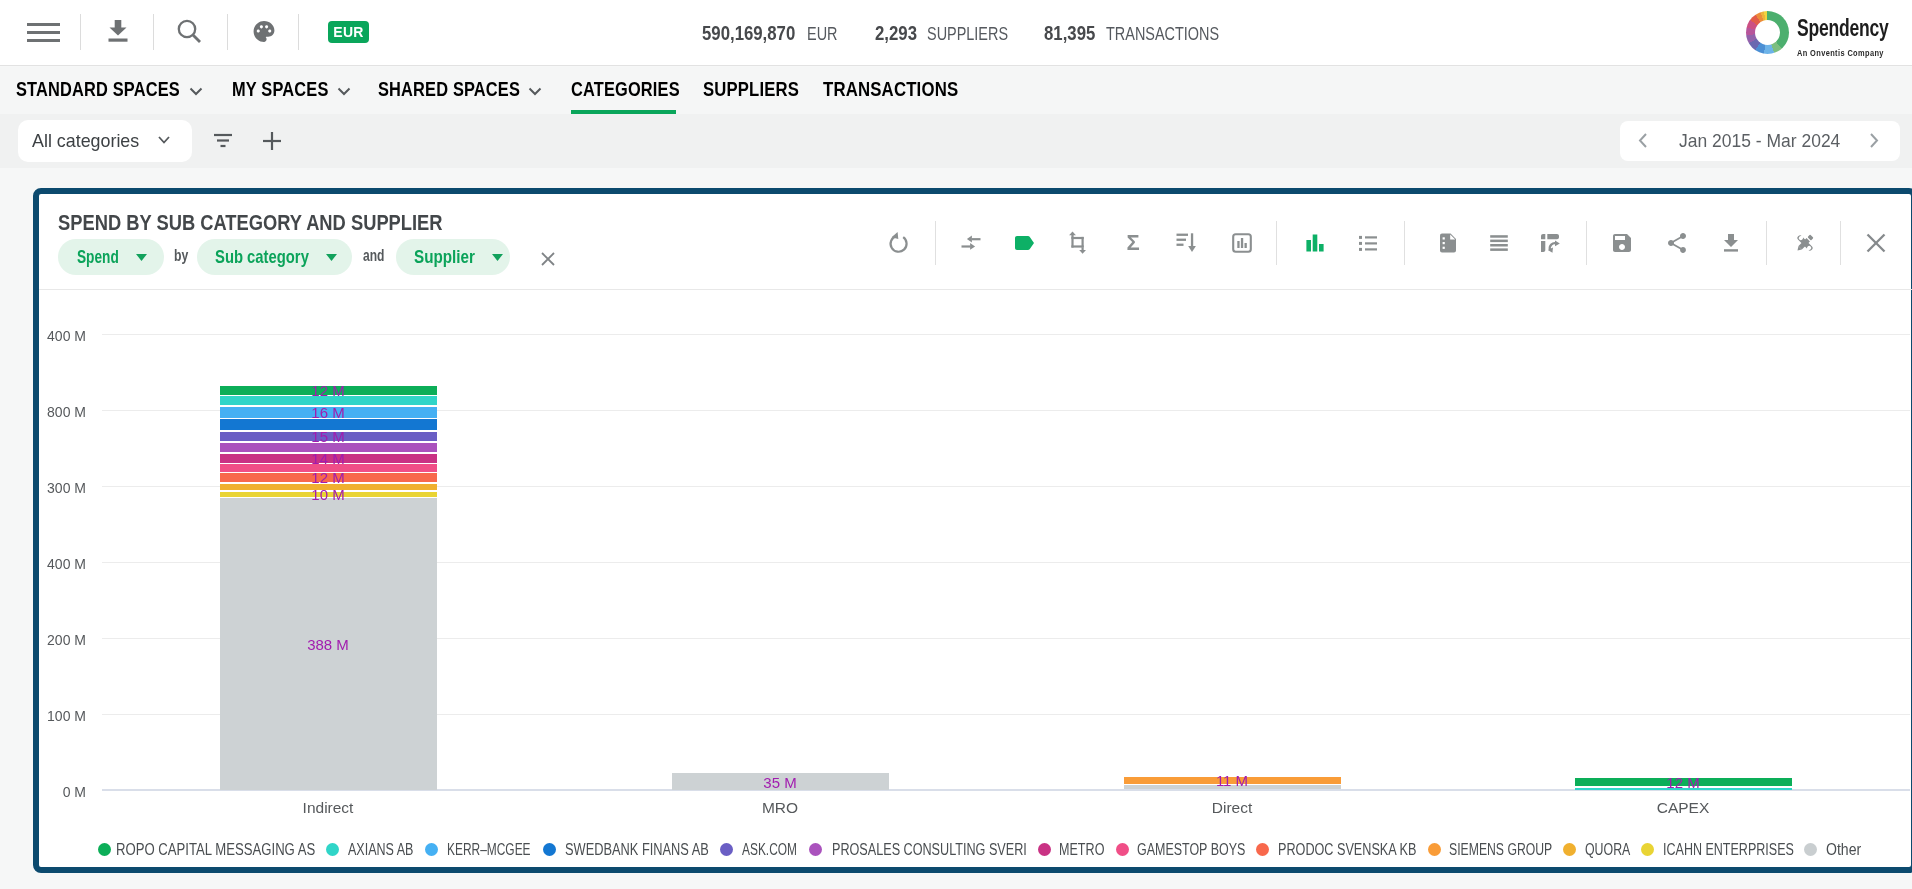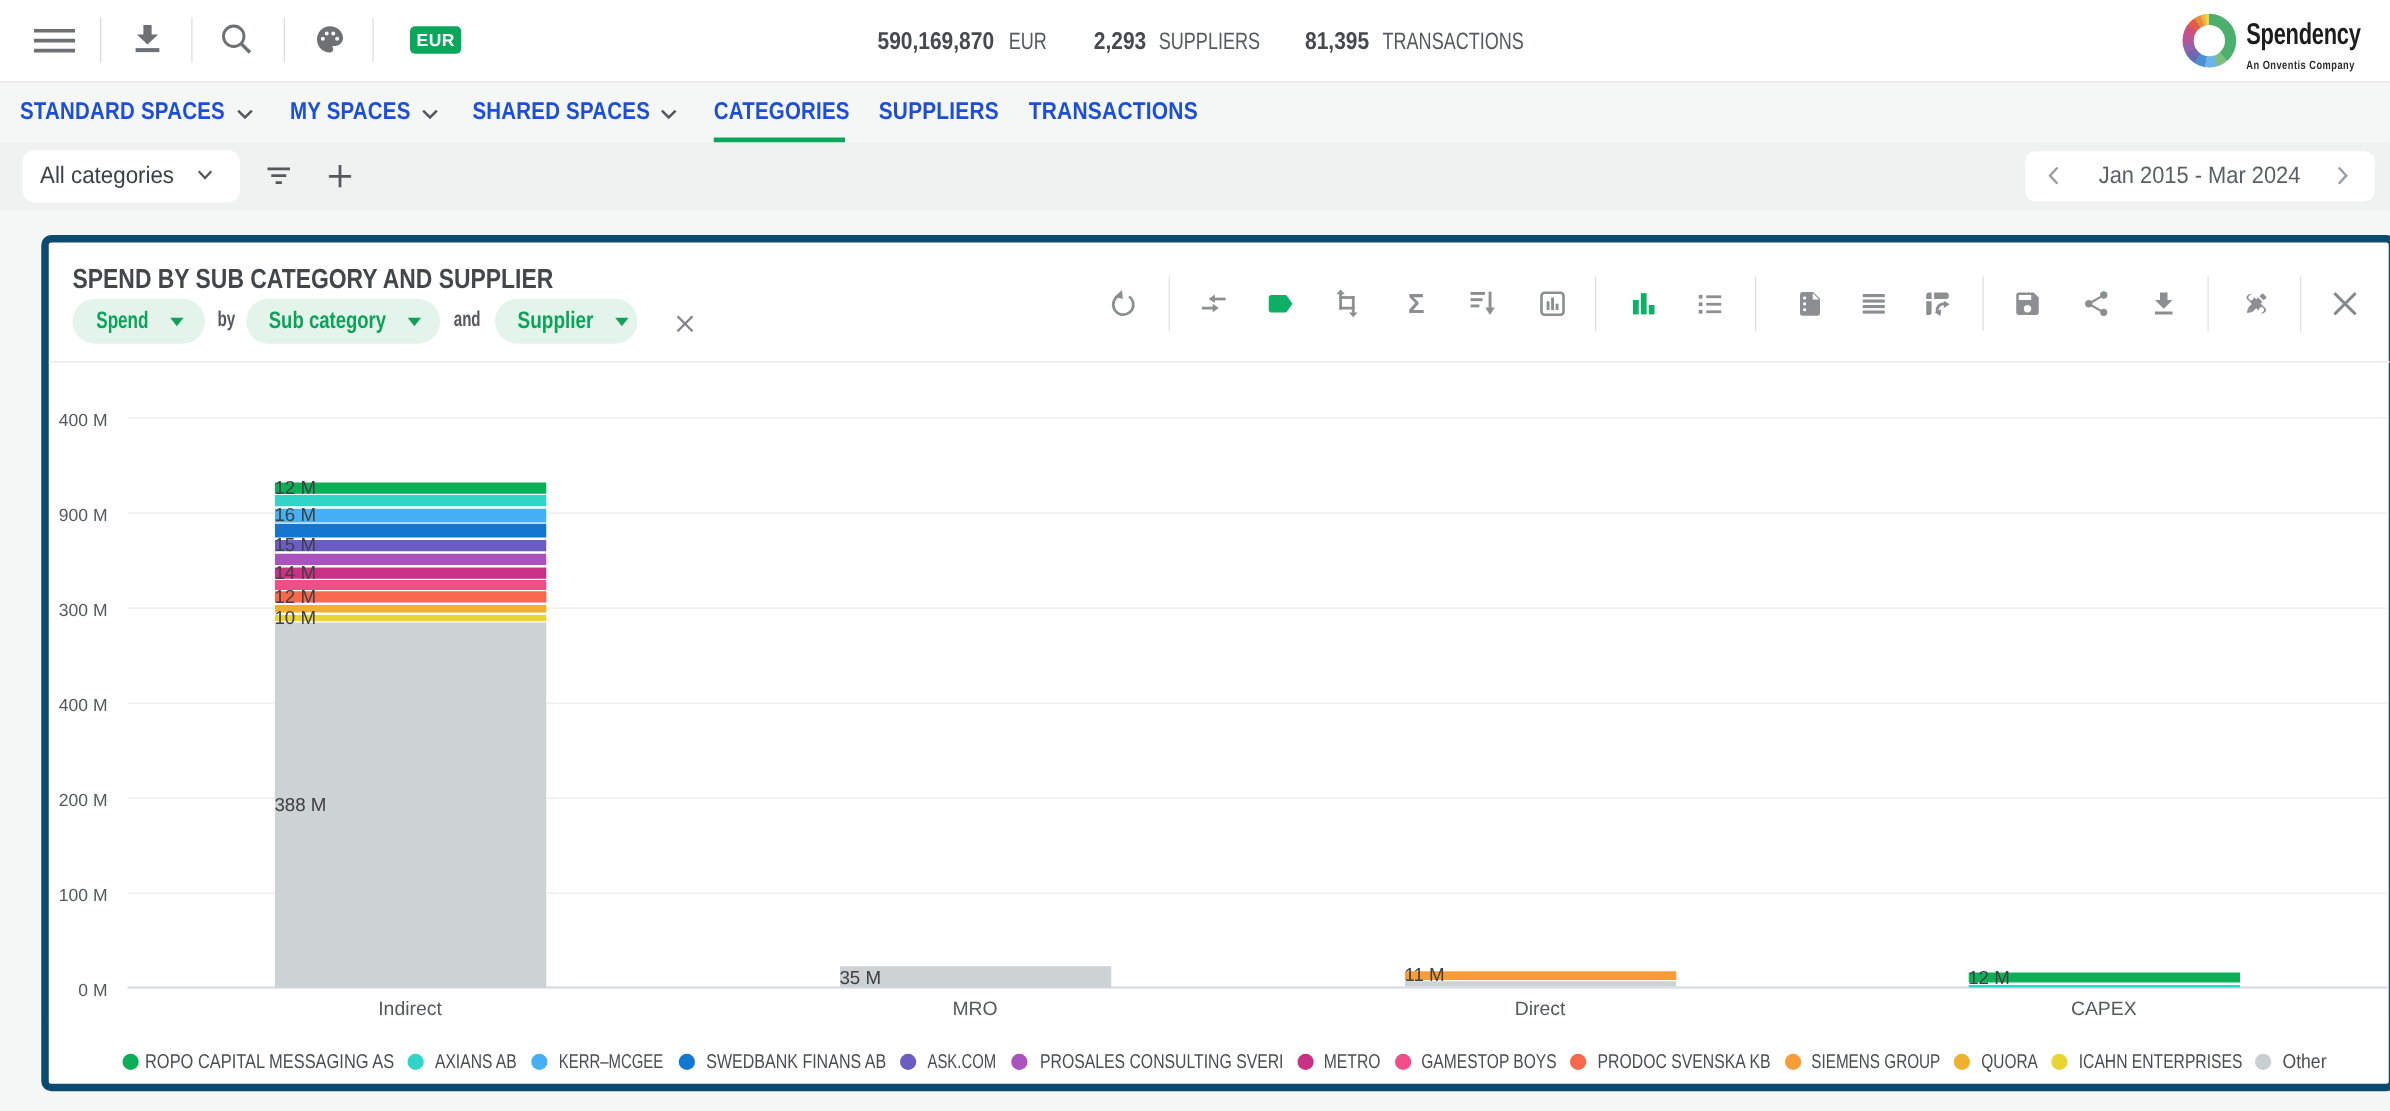--- a/index.html
+++ b/index.html
@@ -8,21 +8,21 @@
 .cx{display:inline-block;transform-origin:0 50%;white-space:nowrap}
 svg{display:block}
 
 #topbar{position:absolute;left:0;top:0;width:1912px;height:66px;background:#fff;border-bottom:1px solid #e2e2e2}
 .vsep{position:absolute;top:14px;height:36px;width:1px;background:#dcdcdc}
 #eur{position:absolute;left:328px;top:21px;width:41px;height:22px;background:#0aa65b;border-radius:4px;color:#fff;font-weight:bold;font-size:14px;line-height:22px;text-align:center;letter-spacing:0.3px}
 .statnum{font-weight:bold;color:#47494c;font-size:19.5px}
 .statlab{color:#55595e;font-size:19px}
 
 #nav{position:absolute;left:0;top:67px;width:1912px;height:47px;background:#f5f6f6}
-.navitem{position:absolute;top:11px;font-weight:bold;font-size:19.5px;color:#1d4ed8;letter-spacing:0.2px}
+.navitem{position:absolute;top:11px;font-weight:bold;font-size:19.5px;color:#000000;letter-spacing:0.2px}
 #navuline{position:absolute;left:571px;top:43px;width:105px;height:4px;background:#0aa65b}
 
 #frow{position:absolute;left:0;top:114px;width:1912px;height:54px;background:#f0f1f1}
 #allcat{position:absolute;left:18px;top:120px;width:174px;height:42px;background:#fff;border-radius:10px}
 #allcat span{position:absolute;left:14px;top:10px;font-size:19px;color:#3d4144;display:inline-block;transform:scaleX(.94);transform-origin:0 50%}
 #datebox{position:absolute;left:1620px;top:121px;width:280px;height:40px;background:#fff;border-radius:8px}
 #datebox .dtxt{position:absolute;left:0px;top:9px;width:280px;text-align:center;font-size:19px;color:#5b5f63}
 
 #card{position:absolute;left:33px;top:188px;width:1884px;height:685px;background:#fff;border:6px solid #0c4a6e;border-radius:8px}
 #cardtitle{position:absolute;left:19px;top:16px;font-weight:bold;font-size:22px;color:#43474a}
@@ -35,21 +35,21 @@
 .tsep{position:absolute;top:27px;height:44px;width:1px;background:#e0e0e0}
 .ticon{position:absolute;top:37px}
 
 #tooltip{position:absolute;left:910px;top:71px;width:152px;height:46px;background:#fff;border-radius:8px;box-shadow:0 1px 7px rgba(0,0,0,0.16);z-index:5}
 #tooltip div{margin-top:12px;text-align:center;font-size:16px;color:#505457}
 
 .grid{position:absolute;height:1px;background:#ececec;left:63px;width:1808px}
 .ylab{position:absolute;width:46px;text-align:right;font-size:14px;color:#56595c}
 .xlab{position:absolute;width:217px;text-align:center;font-size:15.5px;color:#56595c}
 .seg{position:absolute;width:217px}
-.vlab{position:absolute;width:217px;font-size:15px;color:#404040;z-index:3}
+.vlab{position:absolute;width:217px;text-align:center;font-size:15px;color:#a21caf;z-index:3}
 
 #legend{position:absolute;left:0;top:0;width:1882px;height:684px;pointer-events:none}
 .dot{width:13px;height:13px;border-radius:50%}
 .lt{font-size:16px;color:#4a4e51;white-space:nowrap;transform-origin:0 50%}
 </style>
 </head>
 <body>
 <div id="topbar">
 
   <svg class="abs" style="left:27px;top:23px" width="33" height="20" viewBox="0 0 33 20">
@@ -307,21 +307,21 @@
   <div id="headline"></div>
 
   <div class="grid" style="top:140px"></div>
   <div class="grid" style="top:216px"></div>
   <div class="grid" style="top:292px"></div>
   <div class="grid" style="top:368px"></div>
   <div class="grid" style="top:444px"></div>
   <div class="grid" style="top:520px"></div>
   <div class="abs" style="left:63px;top:595px;width:1808px;height:2px;background:#d9dee9"></div>
   <div class="ylab" style="left:1px;top:134px">400 M</div>
-  <div class="ylab" style="left:1px;top:210px">900 M</div>
+  <div class="ylab" style="left:1px;top:210px">800 M</div>
   <div class="ylab" style="left:1px;top:286px">300 M</div>
   <div class="ylab" style="left:1px;top:362px">400 M</div>
   <div class="ylab" style="left:1px;top:438px">200 M</div>
   <div class="ylab" style="left:1px;top:514px">100 M</div>
   <div class="ylab" style="left:1px;top:590px">0 M</div>
 
   <div class="seg" style="left:180.5px;top:192.3px;height:8.5px;background:#0cae58"></div>
   <div class="seg" style="left:180.5px;top:202.2px;height:9.2px;background:#30d5c8"></div>
   <div class="seg" style="left:180.5px;top:212.8px;height:11px;background:#45b0f3"></div>
   <div class="seg" style="left:180.5px;top:225.2px;height:11.2px;background:#1377d2"></div>

